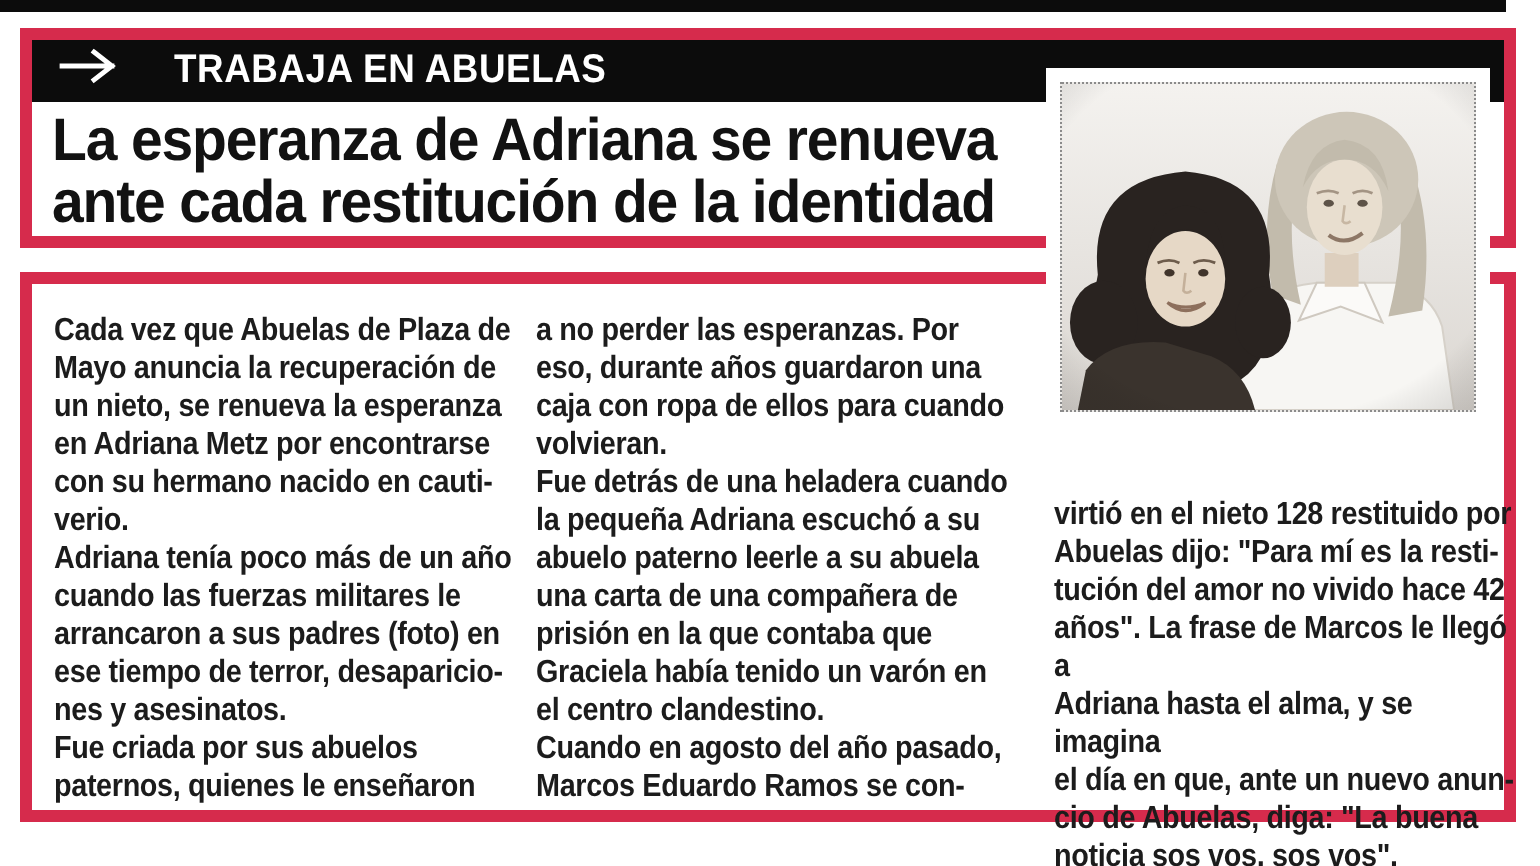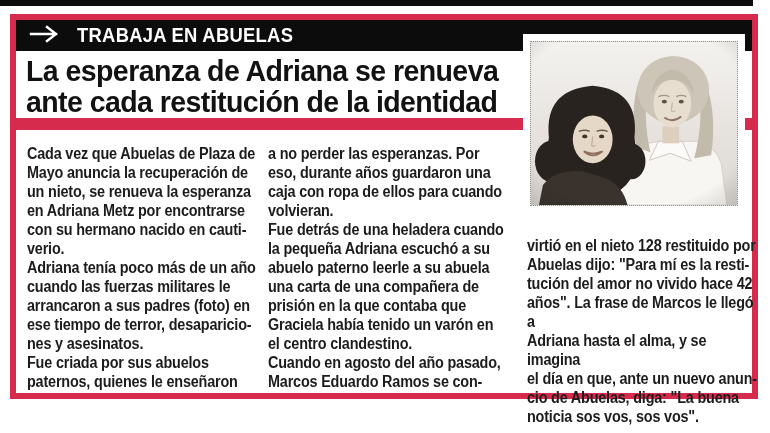--- a/index.html
+++ b/index.html
@@ -9,23 +9,23 @@
   }
   *{margin:0;padding:0;box-sizing:border-box;}
   html,body{width:770px;height:433px;}
   body{background:#fff;font-family:"Liberation Sans","DejaVu Sans",sans-serif;}
   .page{position:relative;width:770px;height:433px;overflow:hidden;background:#fff;}
 
   .masthead-strip{position:absolute;left:0;top:0;width:753px;height:6px;background:var(--bar-black);}
 
   .card{position:absolute;left:10px;width:748px;border:6px solid var(--red);background:#fff;}
   .kicker-card{top:14px;height:110px;}
-  .article-card{top:124px;height:275px;}
+  .article-card{top:136px;height:275px;}
 
-  .kicker-bar{height:31px;background:var(--bar-black);display:flex;align-items:center;gap:18px;padding-left:13px;}
+  .kicker-bar{height:31px;background:var(--bar-black);display:flex;align-items:center;gap:28px;padding-left:13px;}
   .kicker-label{color:#fff;font-size:20px;font-weight:700;letter-spacing:.3px;white-space:nowrap;
     transform:scaleX(.92);transform-origin:0 50%;}
 
   .headline{margin:4px 0 0 10px;width:590px;font-size:30px;line-height:31px;font-weight:700;
     color:#121212;letter-spacing:-.6px;white-space:pre-line;transform:scaleX(.95);transform-origin:0 0;}
 
   .article-col{position:absolute;top:14px;width:262px;font-size:16px;line-height:19px;font-weight:700;
     color:var(--text);letter-spacing:-.2px;white-space:pre-line;transform:scaleX(.9);transform-origin:0 0;}
   .col-1{left:11px;}
   .col-2{left:252px;}

